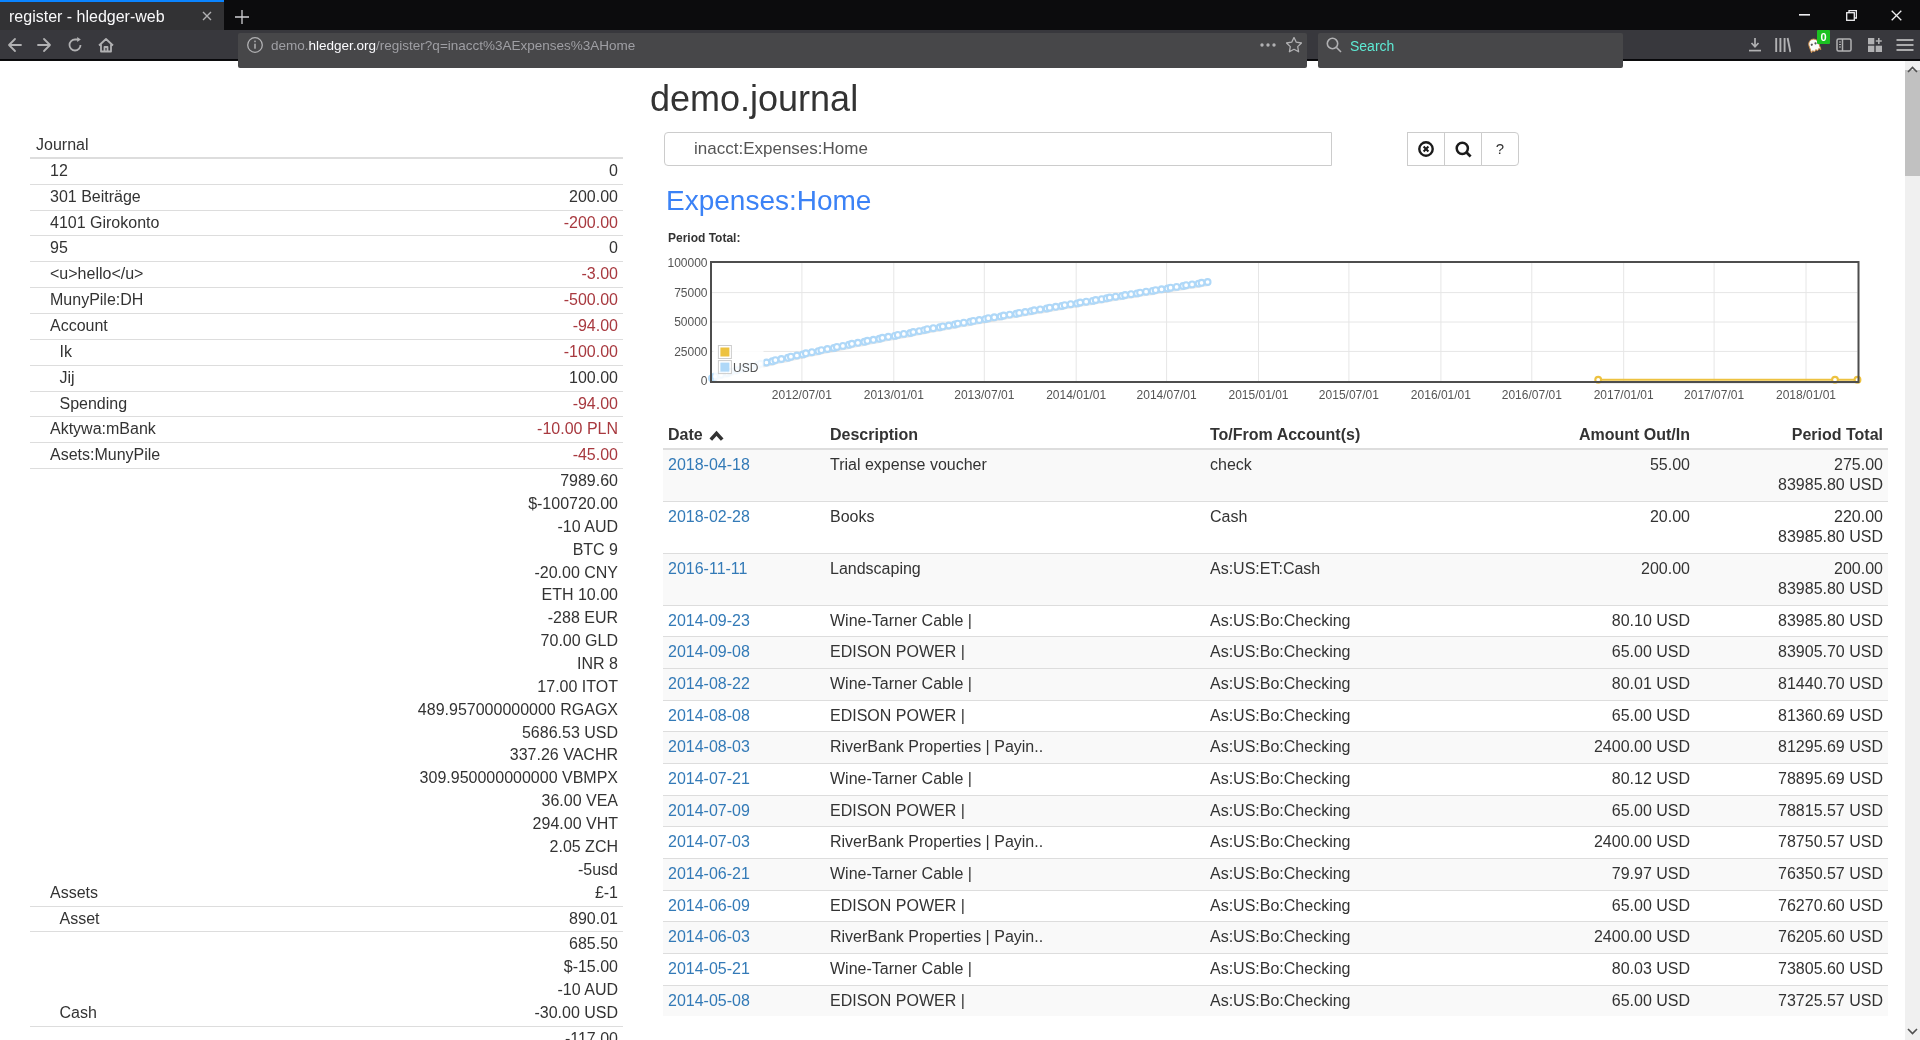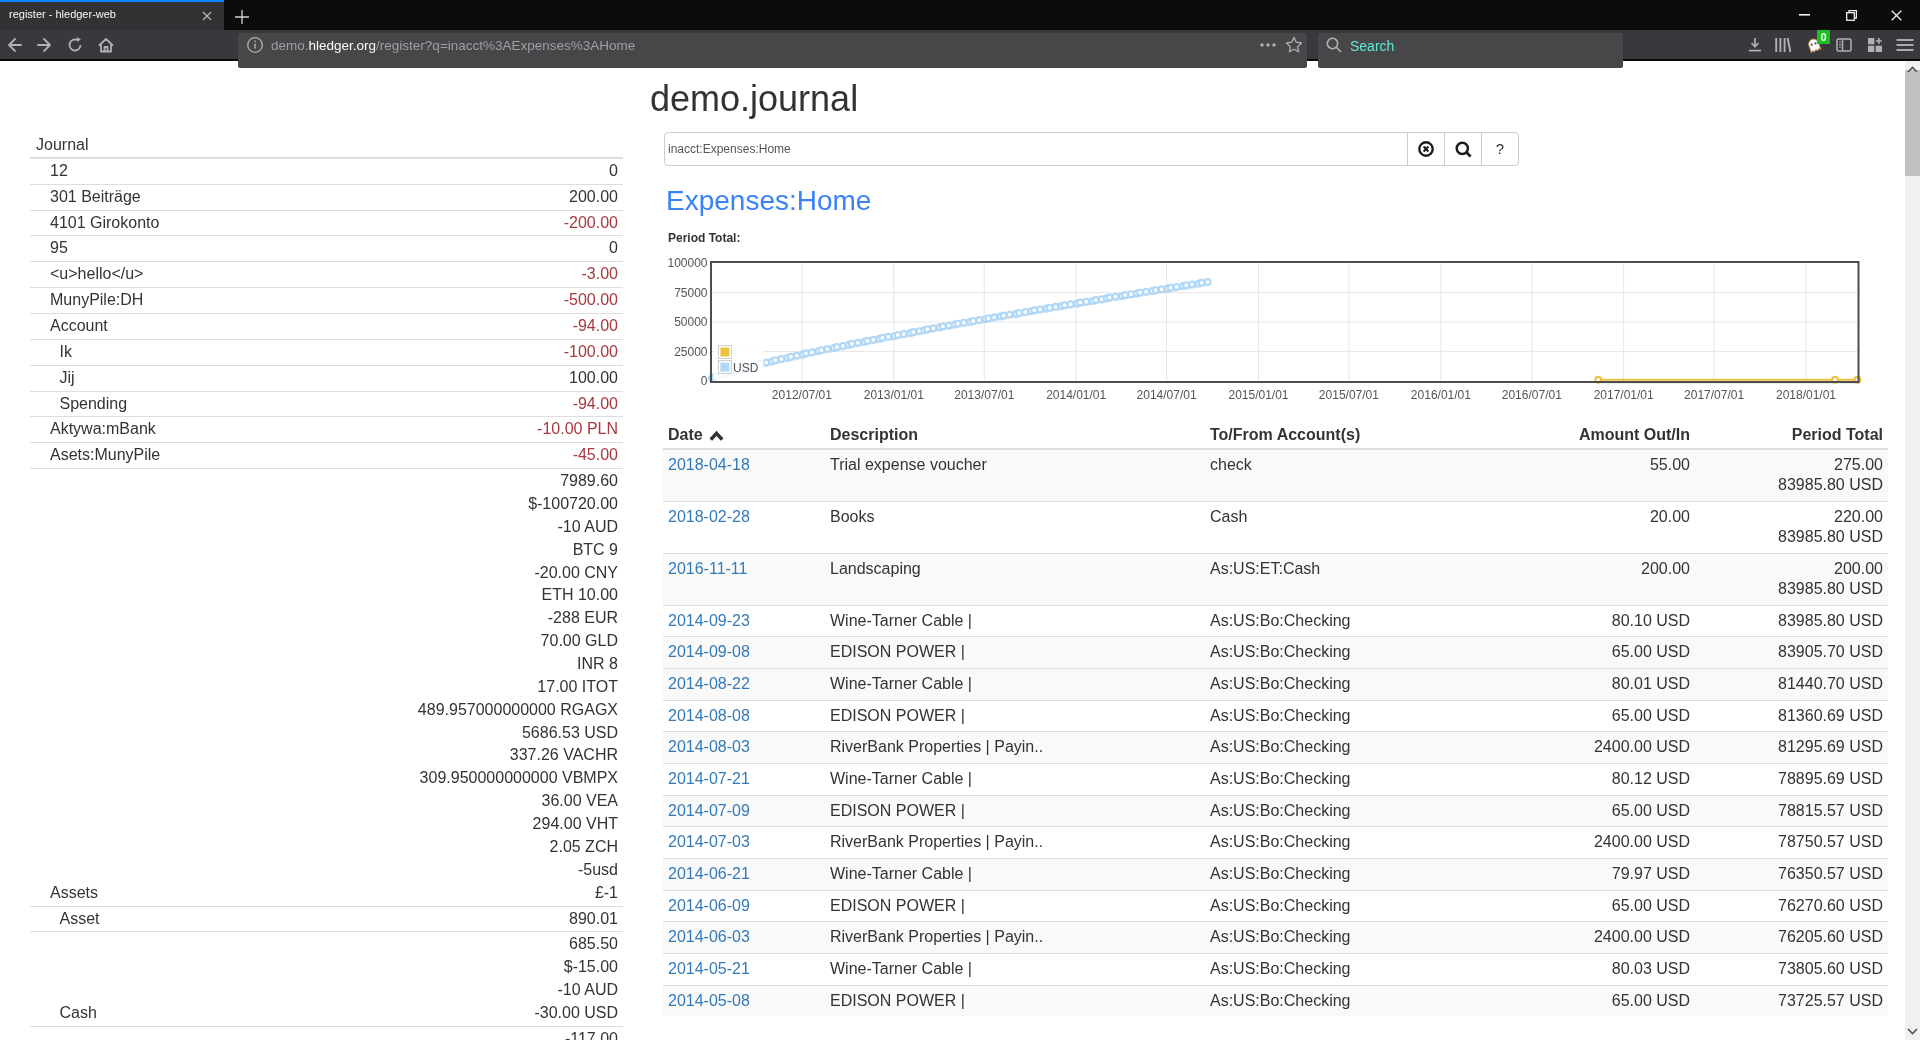--- a/index.html
+++ b/index.html
@@ -1,20 +1,20 @@
 <!DOCTYPE html>
 <html><head>
 <meta charset="utf-8">
 <style>
 * { margin:0; padding:0; box-sizing:border-box; }
 html,body { width:1920px; height:1040px; overflow:hidden; font-family:"Liberation Sans", sans-serif; background:#fff; }
 #chrome { position:absolute; left:0; top:0; width:1920px; height:61px; background:#0c0c0d; }
 #titlebar { position:absolute; left:0; top:0; width:1920px; height:30px; background:#0c0c0d; }
 #tab { position:absolute; left:0; top:0; width:224px; height:30px; background:#323234; border-top:2px solid #0a84ff; }
-#tab .title { position:absolute; left:9px; top:6px; font-size:11px; color:#f9f9fa; }
+#tab .title { position:absolute; left:9px; top:6px; font-size:16px; color:#f9f9fa; }
 #navbar { position:absolute; left:0; top:30px; width:1920px; height:30px; background:#38383d; border-bottom:1px solid #07070a; }
 .field { position:absolute; top:3px; height:35px; background:#474749; border-radius:2px; }
 #urlbar { left:238px; width:1069px; }
 #searchbar { left:1318px; width:305px; }
 #urltext { position:absolute; left:33px; top:4.5px; font-size:13.5px; color:#9f9fa4; white-space:pre; }
 #urltext b { color:#fbfbfe; font-weight:normal; }
 #searchtext { position:absolute; left:32px; top:4.5px; font-size:14px; color:#5eead4; }
 .cicon { position:absolute; }
 #content { position:static; }
 
@@ -28,21 +28,21 @@
 #sidebar th { text-align:left; font-weight:normal; padding:3px 5px 0 6px; border-bottom:2px solid #ddd; }
 #sidebar td { padding:1px 5px; vertical-align:bottom; }
 #sidebar tr.r td { border-top:1px solid #ddd;margin-top:8px; }
 #sidebar td.amt { text-align:right; }
 #sidebar .d1 { padding-left:20px; }
 #sidebar .d2 { padding-left:29.5px; }
 .neg { color:#a8393f; }
 
 
 #h1 { position:absolute; left:650px; top:81px; font-size:36px; line-height:36px; font-weight:normal; color:#333; }
-#qinput { position:absolute; left:664px; top:132px; width:744px; height:34px; border:1px solid #ccc; border-radius:4px 0 0 4px; font-size:12px; color:#555; line-height:32px; padding-left:3px; background:#fff; }
+#qinput { position:absolute; left:664px; top:132px; width:668px; height:34px; border:1px solid #ccc; border-radius:4px 0 0 4px; font-size:17px; color:#555; line-height:32px; padding-left:29px; background:#fff; }
 .qbtn { position:absolute; top:132px; width:38px; height:34px; background:#fff; border:1px solid #ccc; }
 #qb1 { left:1407px; }
 #qb2 { left:1444px; }
 #qb3 { left:1481px; border-radius:0 4px 4px 0; font-size:15px; color:#333; text-align:center; line-height:32px; }
 #h2 { position:absolute; left:666px; top:186px; font-size:28px; line-height:30px; font-weight:normal; color:#3b82f6; }
 #ptlabel { position:absolute; left:668px; top:231px; font-size:12px; font-weight:bold; color:#333; }
 
 
 #register { position:absolute; left:663px; top:417px; width:1225px; font-size:16px; color:#333; }
 #register table { border-collapse:collapse; width:100%; line-height:20.3px; table-layout:fixed; }

